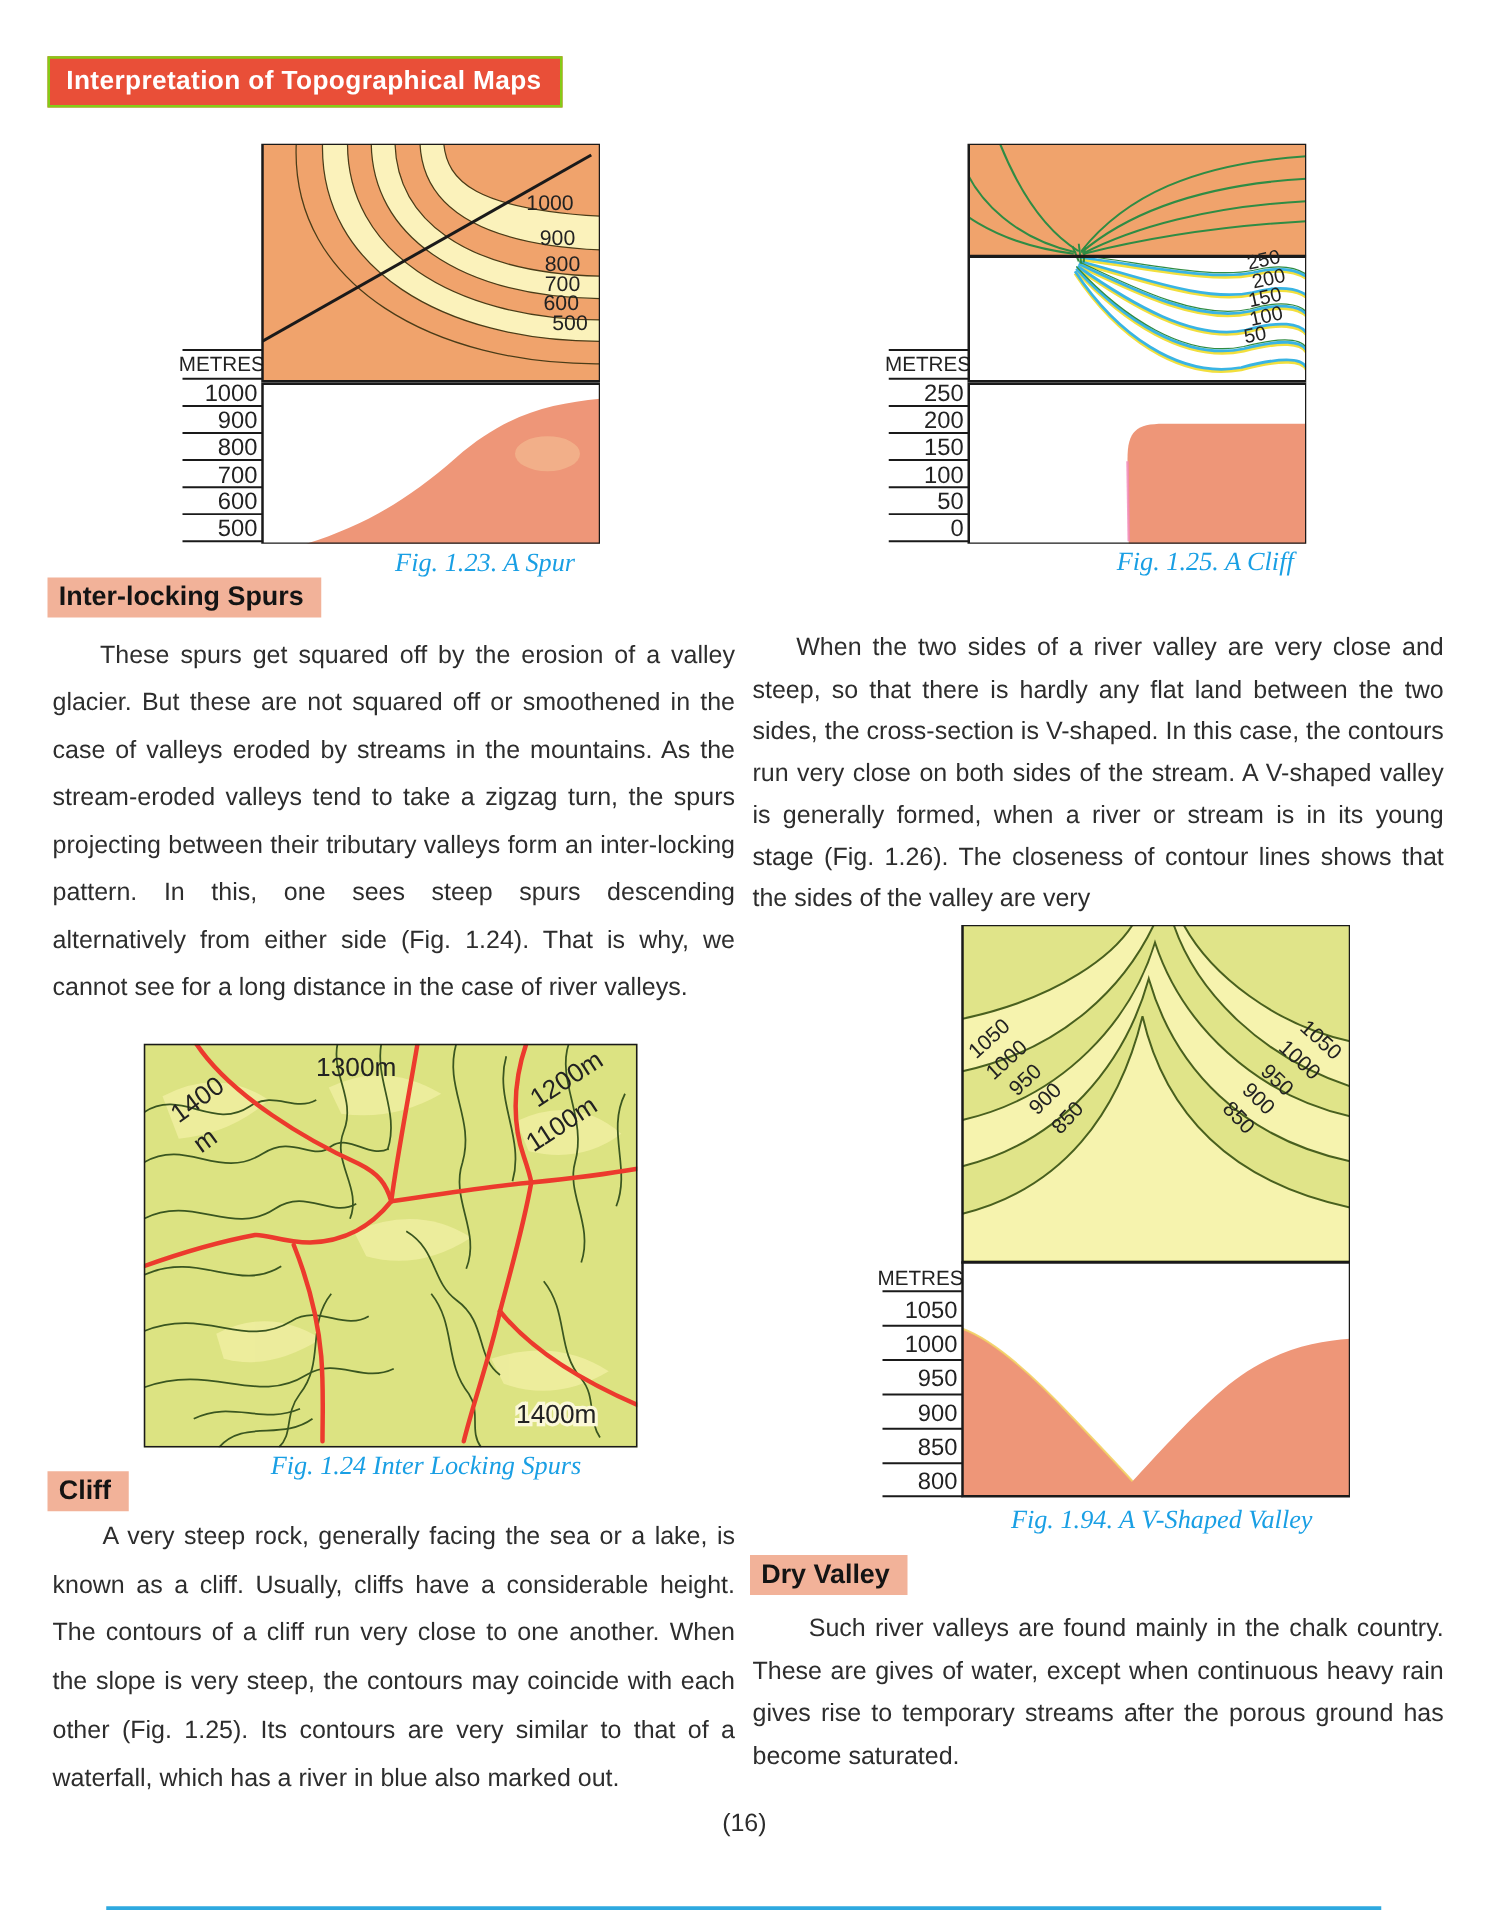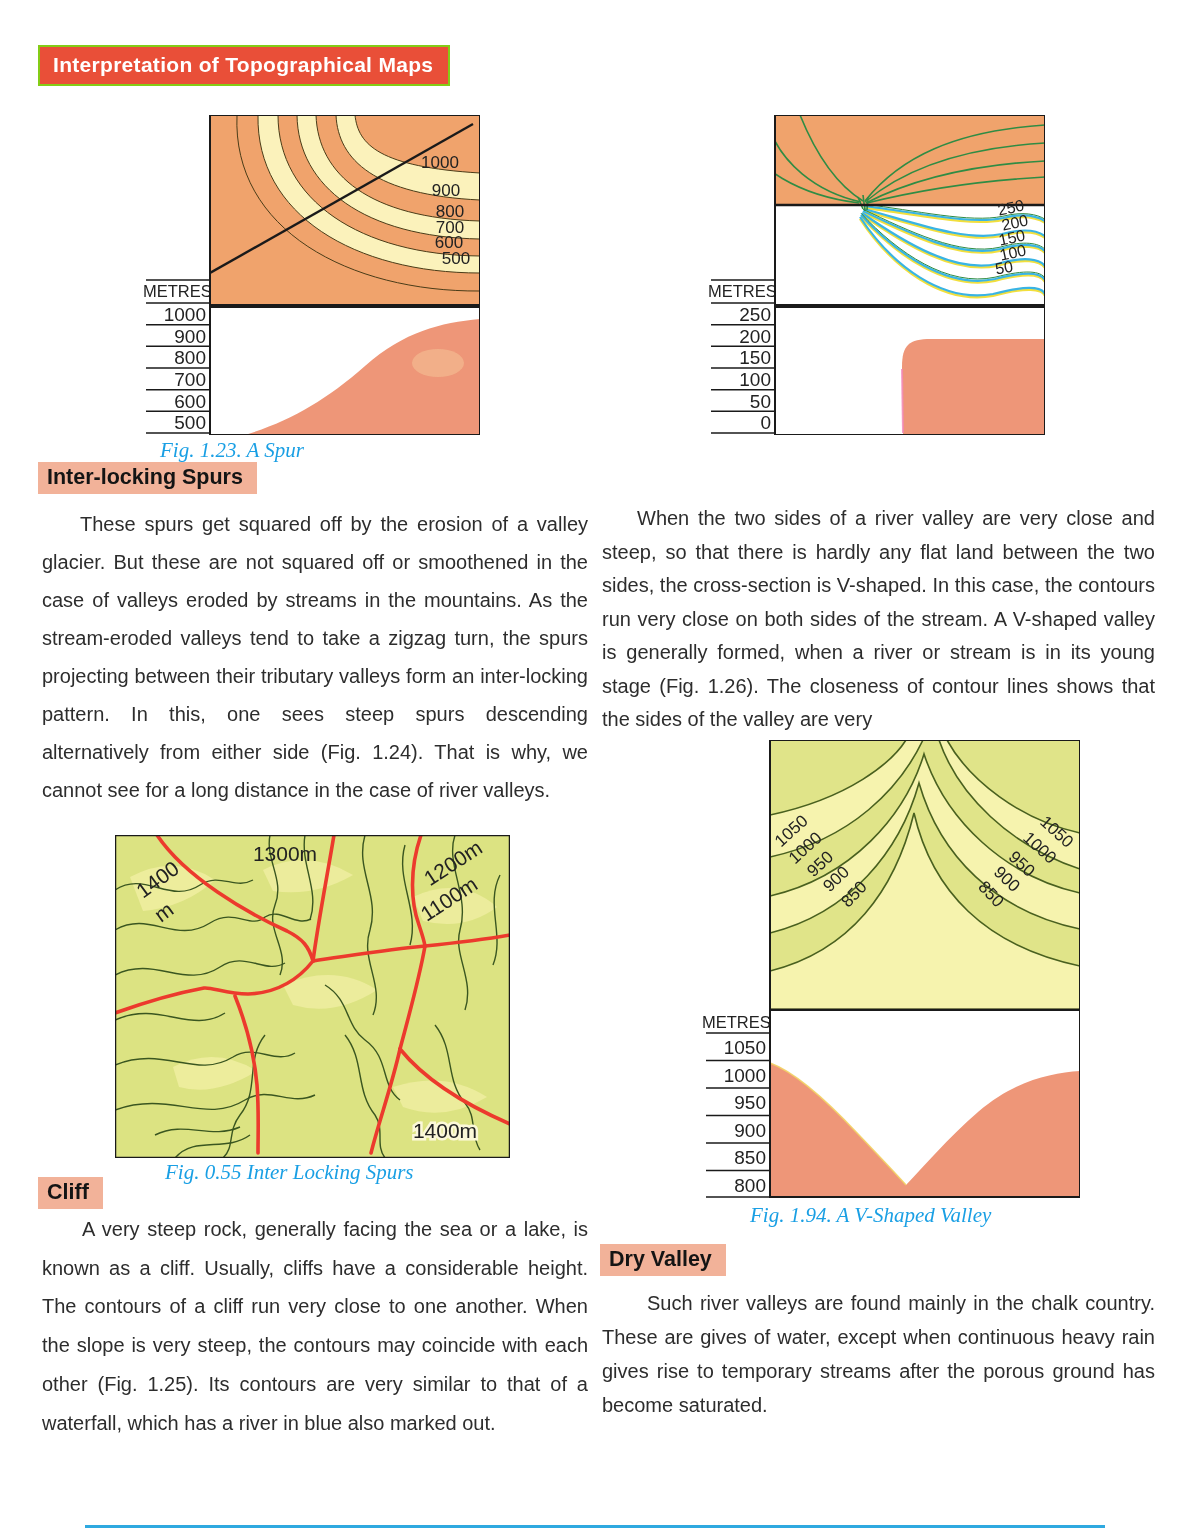--- a/index.html
+++ b/index.html
@@ -19,21 +19,21 @@
     font-weight:bold; font-size:21.5px;
     padding:3px 14px 4px 9px; white-space:nowrap;
   }
   .body-text {
     position:absolute; font-size:20px; color:#2d2d2d;
     text-align:justify;
   }
   .fig { position:absolute; }
   .fig text { font-family:"Liberation Sans", sans-serif; fill:#222; }
   .fig-caption {
-    position:absolute; text-align:left;
+    position:absolute; text-align:right;
     font-family:"Liberation Serif", serif; font-style:italic;
     color:#199FE4; font-size:21px; white-space:nowrap;
   }
   .page-number {
     position:absolute; left:0; width:100%; text-align:center;
     font-size:20px; color:#2d2d2d;
   }
   .bottom-rule { position:absolute; background:#2EA9E0; }
 </style>
 </head>
@@ -172,20 +172,21 @@
       </g>
       <rect x="70" y="0" width="270" height="190" fill="none" stroke="#1a1a1a" stroke-width="2"></rect>
     </g>
     <g>
       <rect x="70" y="192" width="270" height="128" fill="#ffffff" stroke="none"></rect>
       <path d="M198,320 L197,252 C197,230 204,224 226,224 L340,224 L340,320 Z" fill="#EE9678"></path>
       <path d="M198,318 L197,254" stroke="#F287B8" stroke-width="2" opacity="0.8" fill="none"></path>
       <rect x="70" y="192" width="270" height="128" fill="none" stroke="#1a1a1a" stroke-width="2"></rect>
     </g>
   </svg>
+  <div class="fig-caption" style="left:735px; top:437px; width:300px;">Fig. 1.25. A Cliff</div>
 
   <div class="section-heading" style="left:38px; top:462px;">Inter-locking Spurs</div>
   <div class="body-text" style="left:42px; top:505px; width:546px; line-height:38px; text-indent:38px;">These spurs get squared off by the erosion of a valley glacier. But these are not squared off or smoothened in the case of valleys eroded by streams in the mountains. As the stream-eroded valleys tend to take a zigzag turn, the spurs projecting between their tributary valleys form an inter-locking pattern. In this, one sees steep spurs descending alternatively from either side (Fig. 1.24). That is why, we cannot see for a long distance in the case of river valleys.</div>
 
   <div class="body-text" style="left:602px; top:502px; width:553px; line-height:33.5px; text-indent:35px;">When the two sides of a river valley are very close and steep, so that there is hardly any flat land between the two sides, the cross-section is V-shaped. In this case, the contours run very close on both sides of the stream. A V-shaped valley is generally formed, when a river or stream is in its young stage (Fig. 1.26). The closeness of contour lines shows that the sides of the valley are very</div>
 
   <svg class="fig" style="left:115px; top:835px;" width="395" height="323" viewBox="0 0 395 323">
     <defs>
       <clipPath id="clipIls">
           <rect x="0" y="0" width="395" height="323"></rect>
@@ -236,21 +237,21 @@
         <text x="170" y="26" text-anchor="middle">1300m</text>
         <text x="28" y="64" transform="rotate(-36 28 64)">1400</text>
         <text x="46" y="88" transform="rotate(-36 46 88)">m</text>
         <text x="342" y="34" text-anchor="middle" transform="rotate(-33 342 34)">1200m</text>
         <text x="338" y="70" text-anchor="middle" transform="rotate(-33 338 70)">1100m</text>
         <text x="330" y="303" text-anchor="middle" style="paint-order:stroke; stroke:#FBF8D8; stroke-width:5px;">1400m</text>
       </g>
     </g>
     <rect x="0" y="0" width="395" height="323" fill="none" stroke="#1a1a1a" stroke-width="2.5"></rect>
   </svg>
-  <div class="fig-caption" style="left:165px; top:1160px; width:300px;">Fig. 0.55 Inter Locking Spurs</div>
+  <div class="fig-caption" style="left:165px; top:1160px; width:300px;">Fig. 1.24 Inter Locking Spurs</div>
 
   <div class="section-heading" style="left:38px; top:1177px;">Cliff</div>
   <div class="body-text" style="left:42px; top:1210px; width:546px; line-height:38.7px; text-indent:40px;">A very steep rock, generally facing the sea or a lake, is known as a cliff.  Usually, cliffs have a considerable height. The contours of a cliff run very close to one another. When the slope is very steep, the contours may coincide with each other (Fig. 1.25). Its contours are very similar to that of a waterfall, which has a river in blue also marked out.</div>
 
   <svg class="fig" style="left:700px; top:740px;" width="380" height="460" viewBox="0 0 380 460">
     <defs>
       <clipPath id="clipVmap">
           <rect x="70" y="0" width="310" height="270"></rect>
         </clipPath>
     </defs>
@@ -307,15 +308,16 @@
       <path d="M70,457 L70,323 C95,332 128,362 158,394 C180,417 196,434 206,445 C224,426 248,398 278,372 C314,341 350,333 380,331 L380,457 Z" fill="#EE9678"></path>
       <path d="M70,323 C95,332 128,362 158,394 C180,417 196,434 206,445" fill="none" stroke="#F2D064" stroke-width="1.6" opacity="0.9"></path>
       <rect x="70" y="270" width="310" height="187" fill="none" stroke="#1a1a1a" stroke-width="2"></rect>
     </g>
   </svg>
   <div class="fig-caption" style="left:750px; top:1203px; width:300px;">Fig. 1.94. A V-Shaped Valley</div>
 
   <div class="section-heading" style="left:600px; top:1244px;">Dry Valley</div>
   <div class="body-text" style="left:602px; top:1286px; width:553px; line-height:34px; text-indent:45px;">Such river valleys are found mainly in the chalk country. These are gives of water, except when continuous heavy rain gives rise to temporary streams after the porous ground has become saturated.</div>
 
+  <div class="page-number" style="top:1448px;">(16)</div>
   <div class="bottom-rule" style="left:85px; top:1525px; width:1020px; height:3px;"></div>
 
 </div>
 
 </body></html>

